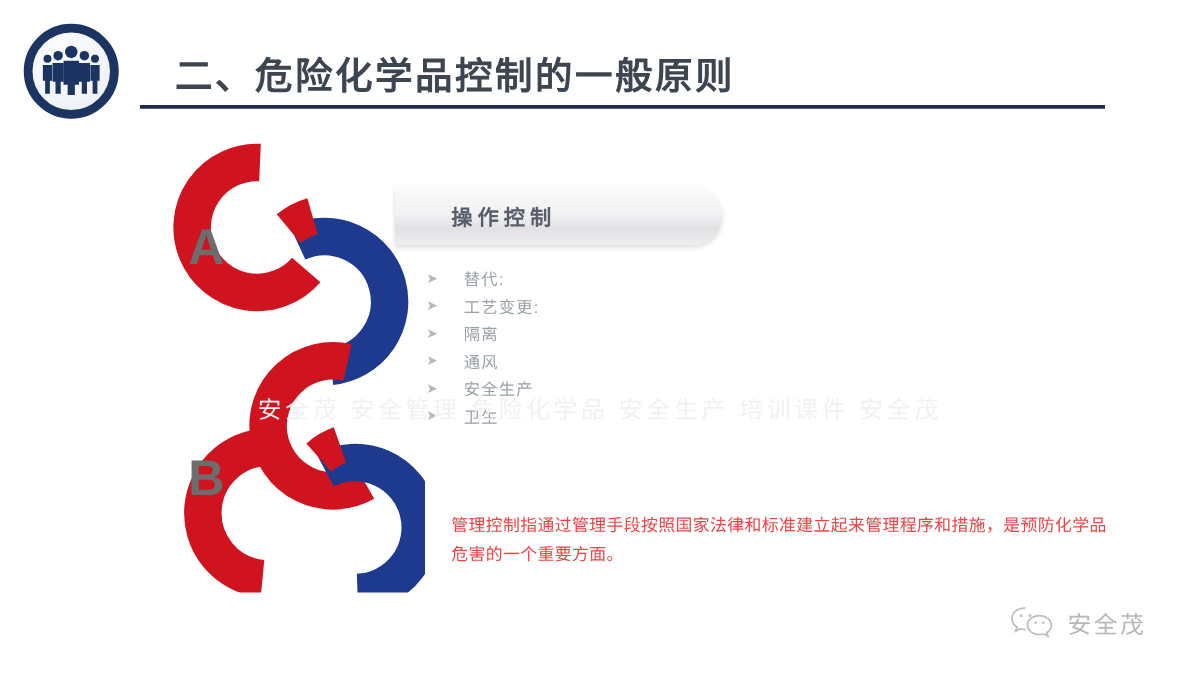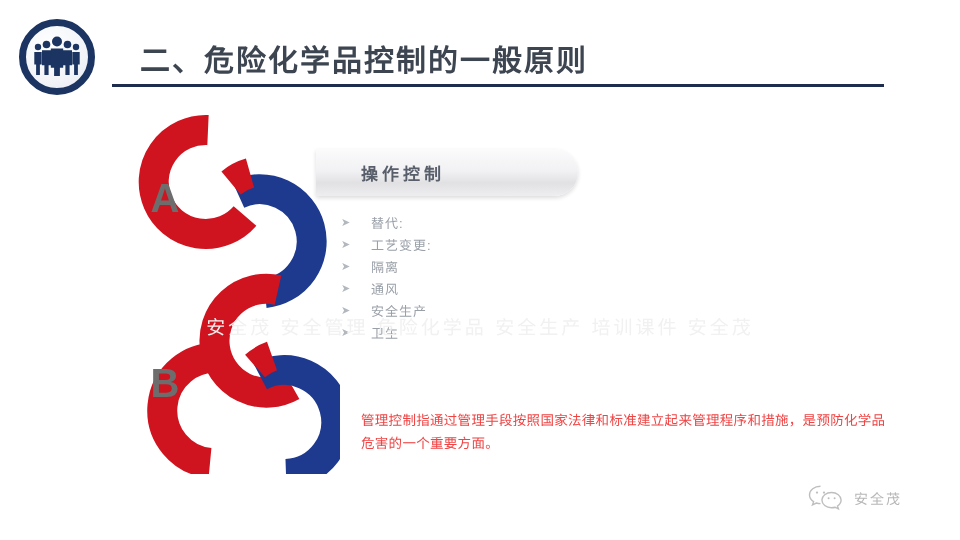--- a/index.html
+++ b/index.html
@@ -176,21 +176,21 @@
     position: absolute;
     left: 806px;
     top: 483px;
     display: flex;
     align-items: center;
     gap: 8px;
     opacity: 0.55;
   }
   .footer-logo svg { display: block; }
   .footer-logo .footer-text {
-    font-size: 14px;
+    font-size: 19px;
     color: #7b7b7b;
     letter-spacing: 2px;
   }
 </style>
 </head>
 <body>
 
 <div class="slide">
 
   <div class="header">

